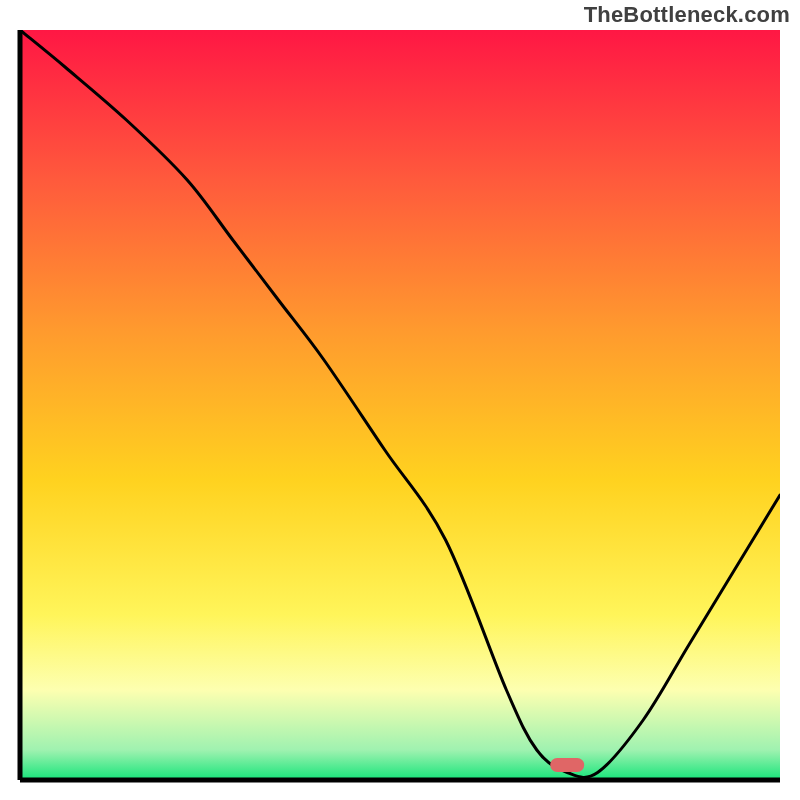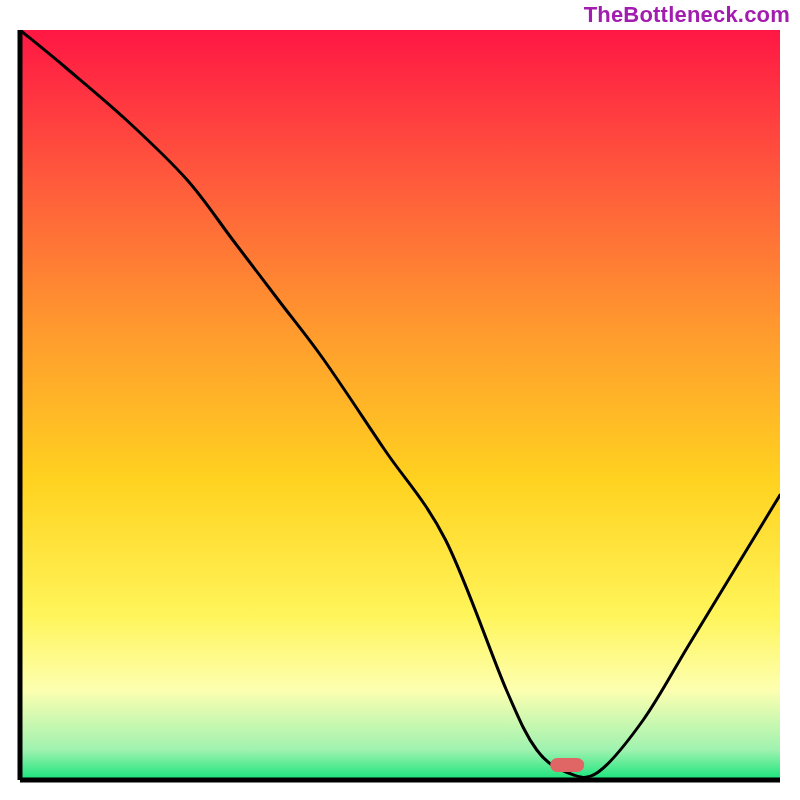--- a/index.html
+++ b/index.html
@@ -14,21 +14,21 @@
     position: relative;
     width: 800px;
     height: 800px;
   }
   .watermark {
     position: absolute;
     top: 2px;
     right: 10px;
     font-size: 22px;
     font-weight: 600;
-    color: #a21caf;
+    color: #404040;
     letter-spacing: 0.2px;
     z-index: 10;
   }
   svg {
     display: block;
   }
 </style>
 </head>
 <body>
 

